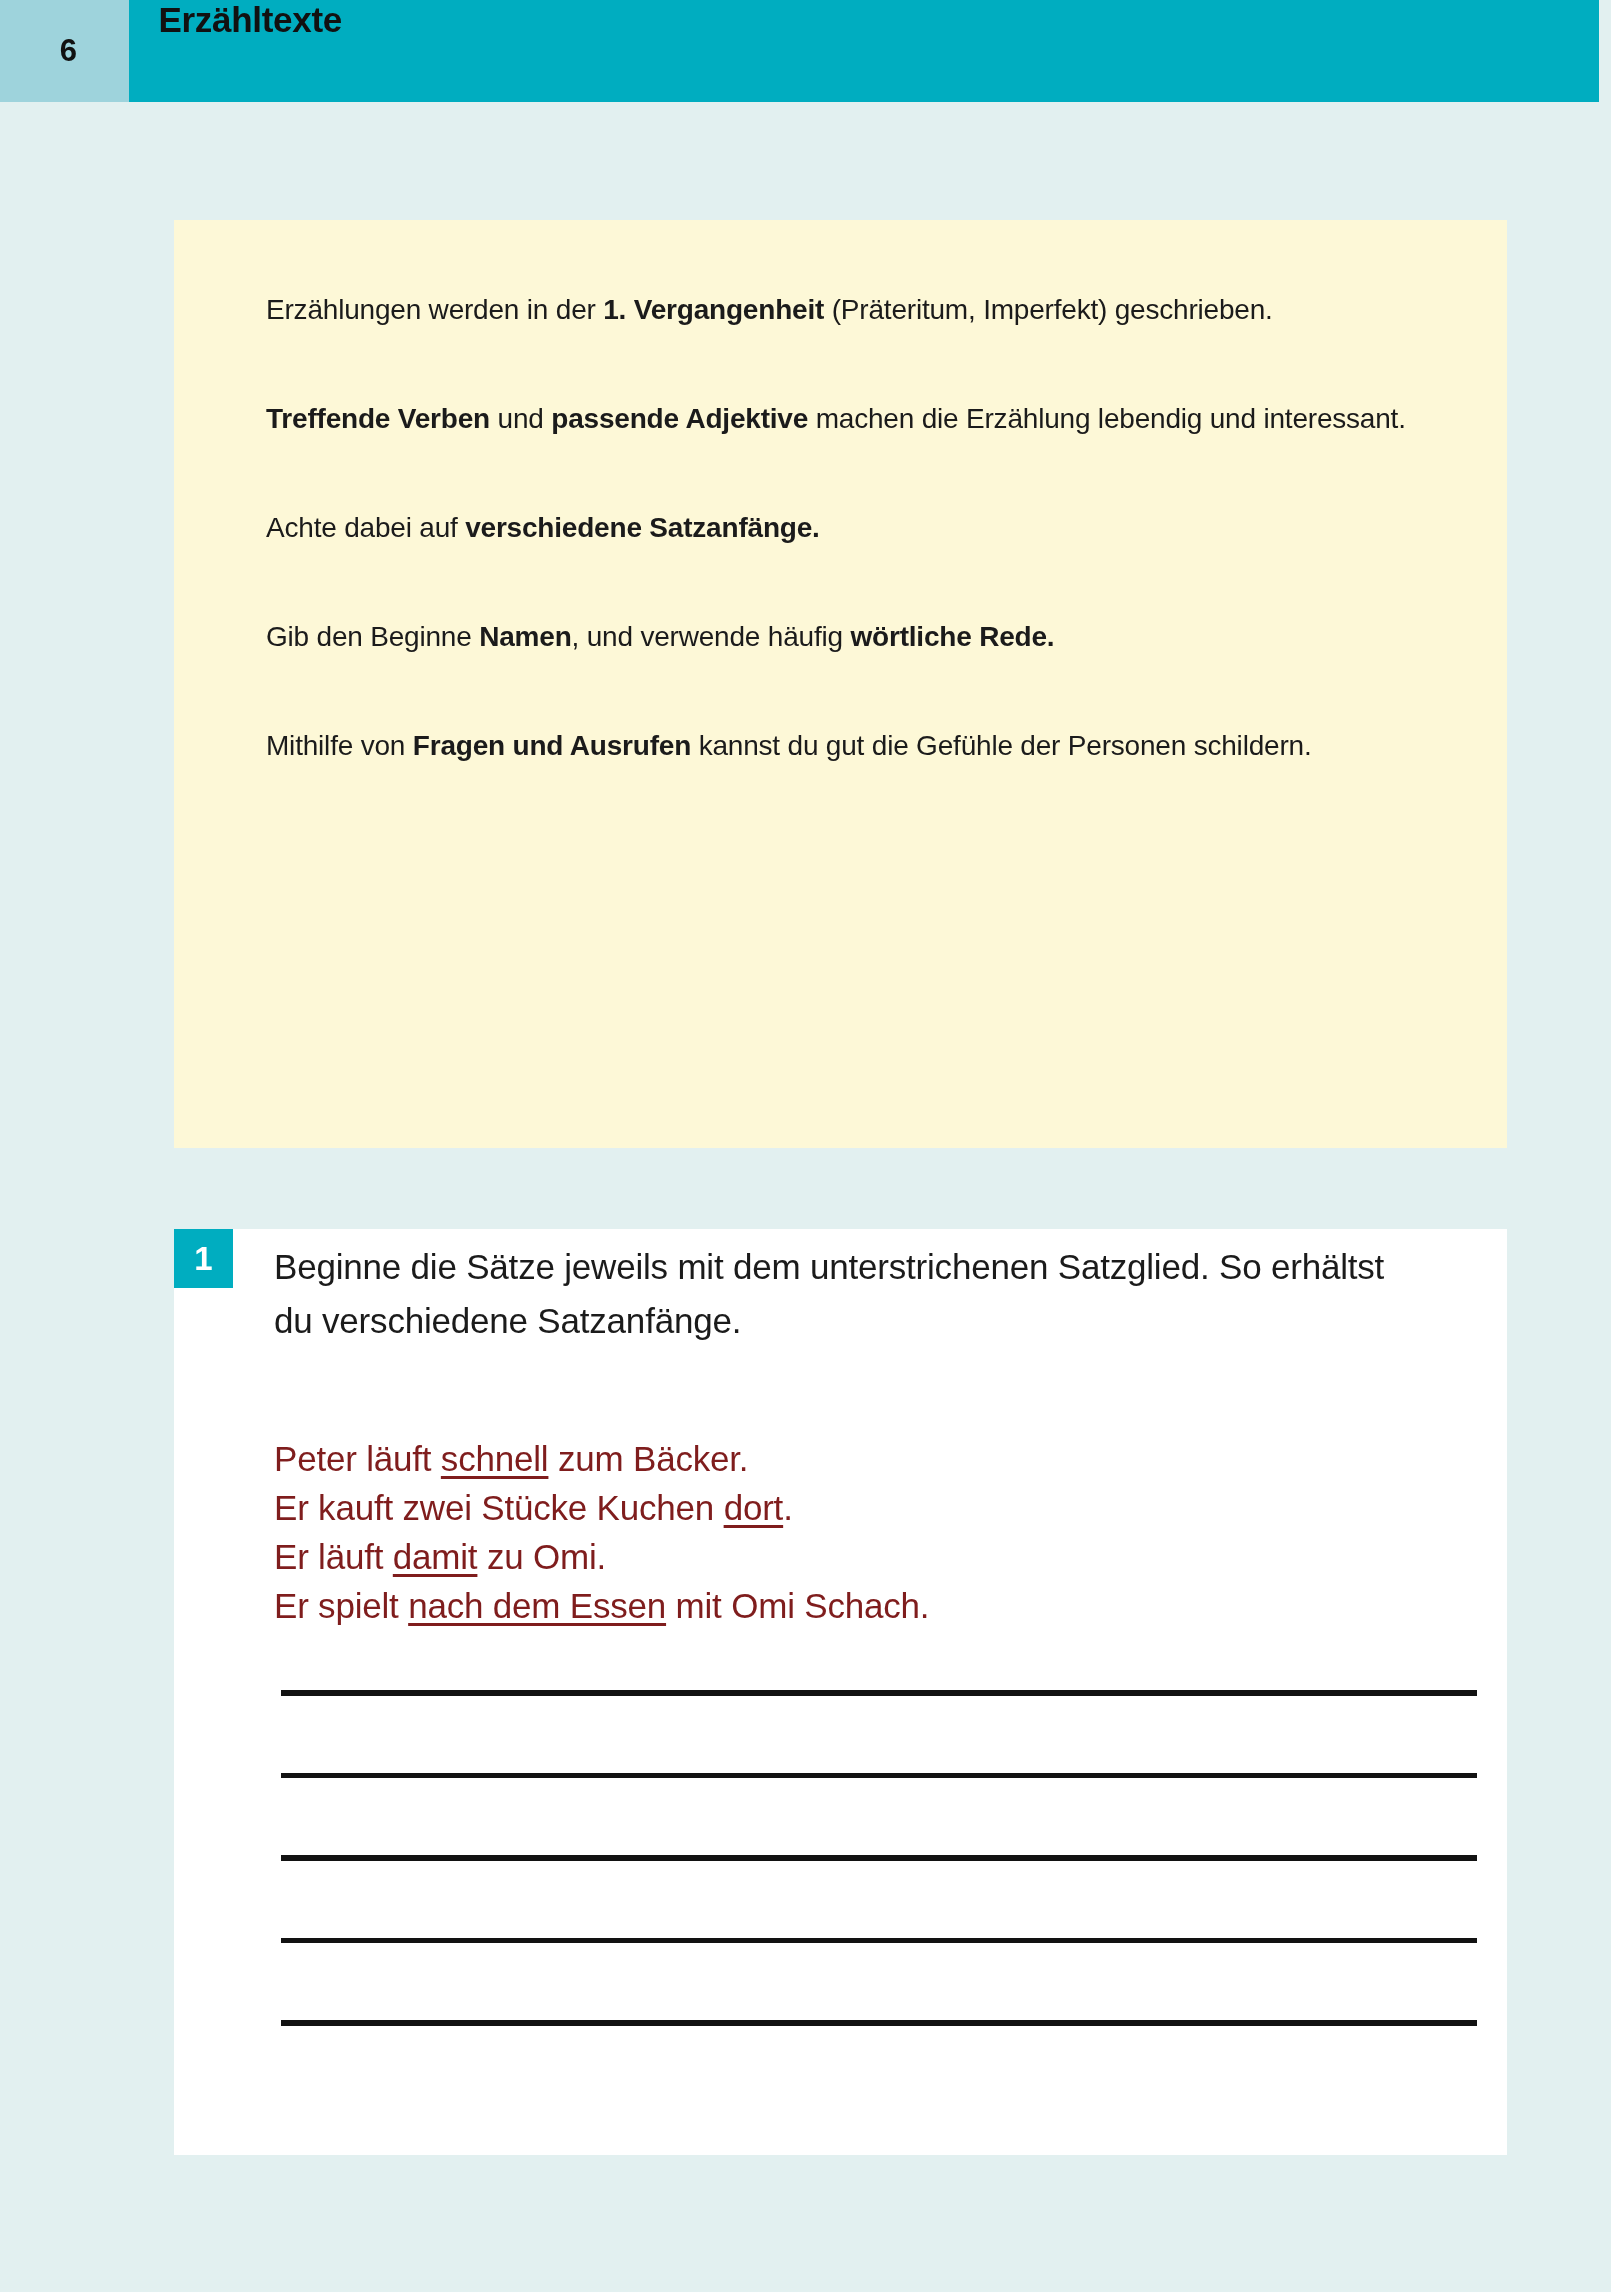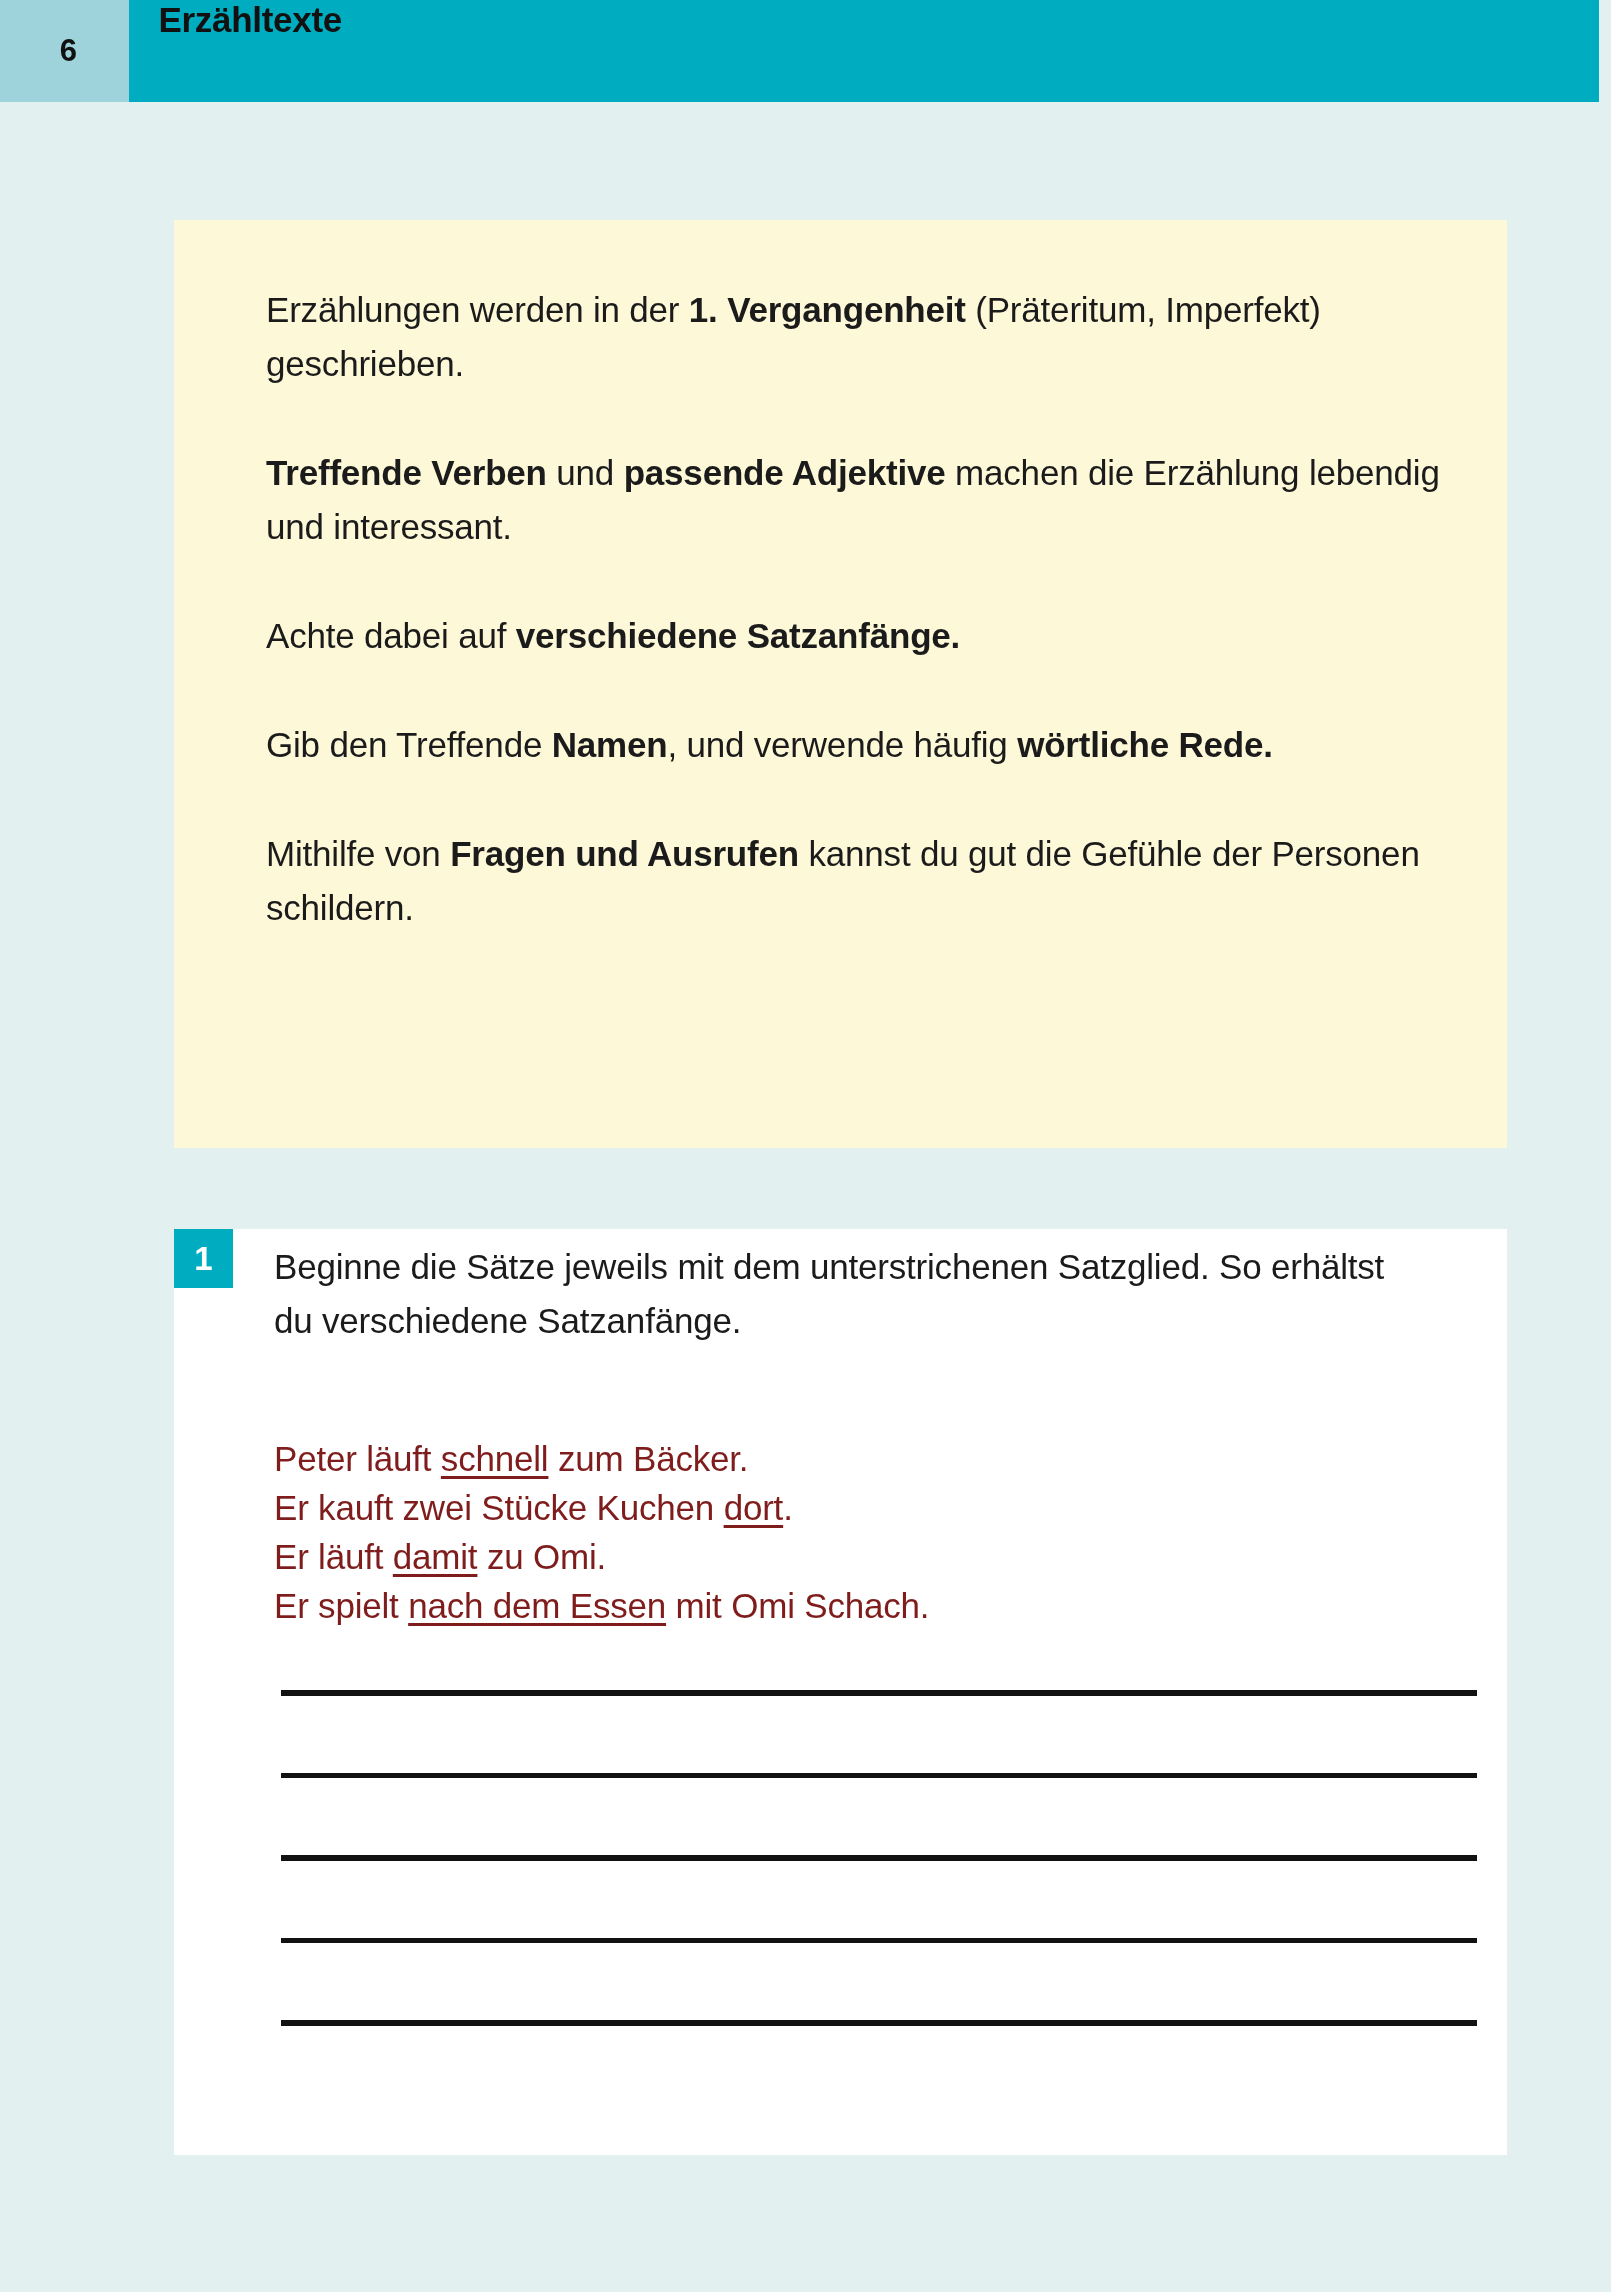--- a/index.html
+++ b/index.html
@@ -64,21 +64,21 @@
     position: absolute;
     left: 174px;
     top: 220px;
     width: 1333px;
     height: 928px;
     background: #fdf8d7;
     box-sizing: border-box;
     padding: 63px 55px 0 92px;
   }
   .info-para {
-    font-size: 35px;
+    font-size: 28px;
     line-height: 54px;
     color: #1b1b1b;
     margin: 0 0 55px 0;
     letter-spacing: -0.2px;
   }
   .info-para:last-child {
     margin-bottom: 12px;
   }
   .info-para b {
     font-weight: bold;
@@ -160,21 +160,21 @@
   </div>
   <div class="header-bar">
     <div class="header-title">Erzähltexte</div>
   </div>
 </div>
 
 <div class="info-box" id="info-box">
     <p class="info-para"><span>Erzählungen werden in der </span><b>1. Vergangenheit</b><span> (Präteritum, Imperfekt) geschrieben.</span></p>
     <p class="info-para"><b>Treffende Verben</b><span> und </span><b>passende Adjektive</b><span> machen die Erzählung lebendig und interessant.</span></p>
     <p class="info-para"><span>Achte dabei auf </span><b>verschiedene Satzanfänge.</b></p>
-    <p class="info-para"><span>Gib den Treffende </span><b>Namen</b><span>, und verwende häufig </span><b>wörtliche Rede.</b></p>
+    <p class="info-para"><span>Gib den Beginne </span><b>Namen</b><span>, und verwende häufig </span><b>wörtliche Rede.</b></p>
     <p class="info-para"><span>Mithilfe von </span><b>Fragen und Ausrufen</b><span> kannst du gut die Gefühle der Personen schildern.</span></p>
   </div>
 
 <div class="exercise-box">
   <div class="task-badge">
     <span>1</span>
   </div>
   <div class="task-instruction">Beginne die Sätze jeweils mit dem unterstrichenen Satzglied. So erhältst du verschiedene Satzanfänge.</div>
   <div class="examples" id="examples">
       <div><span>Peter läuft </span><span class="u">schnell</span><span> zum Bäcker.</span></div>

